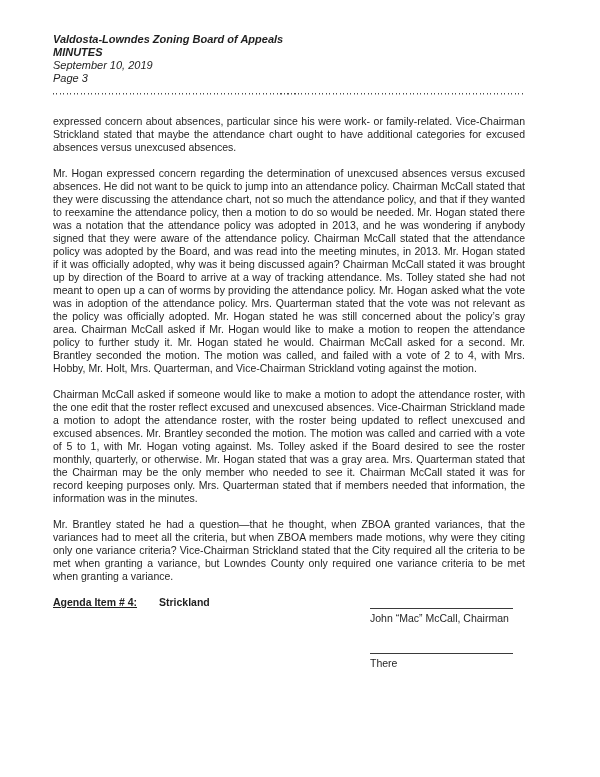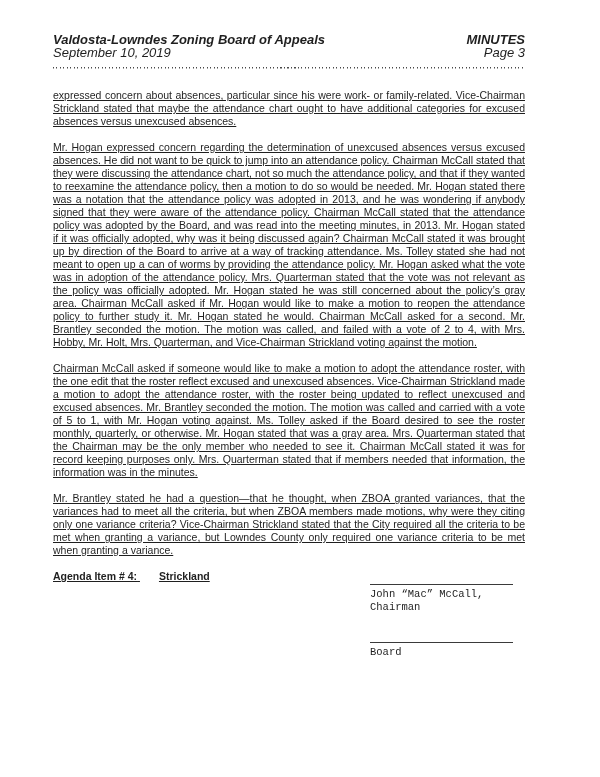--- a/index.html
+++ b/index.html
@@ -18,50 +18,49 @@
     font-size: 10.5px;
     line-height: 13px;
     color: #1f1f1f;
     overflow: hidden;
   }
   .header-row {
     display: flex;
     justify-content: space-between;
     font-style: italic;
     line-height: 13px;
-    font-size: 13px;
+    font-size: 11px;
+    flex-direction: column;
   }
   .header-row .bold { font-weight: bold; }
   .dotted-rule {
     height: 2px;
     margin-top: 8px;
     background-image: repeating-linear-gradient(to right, #4a4a4a 0, #4a4a4a 1px, transparent 1px, transparent 3.5px);
     background-repeat: repeat-x;
     background-size: 100% 1.5px;
     background-position: 0 0;
   }
   .body-text p {
     margin: 13px 0 0 0;
     text-align: justify;
-    text-decoration: underline;
   }
   .body-text p.first { margin-top: 20px; }
   .agenda {
     margin: 19px 0 0 0;
     font-weight: bold;
   }
   .agenda-label { text-decoration: underline; }
   .agenda-title { margin-left: 19px; }
   .closing { margin: 14px 0 0 0; }
   .sig-block {
     position: absolute;
     left: 370px;
-    top: 584px;
+    top: 608px;
     width: 143px;
-    font-family: Liberation Mono, monospace;
   }
   .sig-line {
     width: 143px;
     height: 0;
     border-top: 1.6px solid #3a3a3a;
   }
   .sig-label { margin-top: 3px; }
   .sig + .sig { margin-top: 28px; }
 </style>
 </head>
@@ -94,17 +93,17 @@
 
   </main>
 
   <div class="sig-block">
     <div class="sig">
       <div class="sig-line"></div>
       <div class="sig-label">John “Mac” McCall, Chairman</div>
     </div>
     <div class="sig">
       <div class="sig-line"></div>
-      <div class="sig-label">Board</div>
+      <div class="sig-label">There</div>
     </div>
   </div>
 
 </div>
 
 </body></html>

